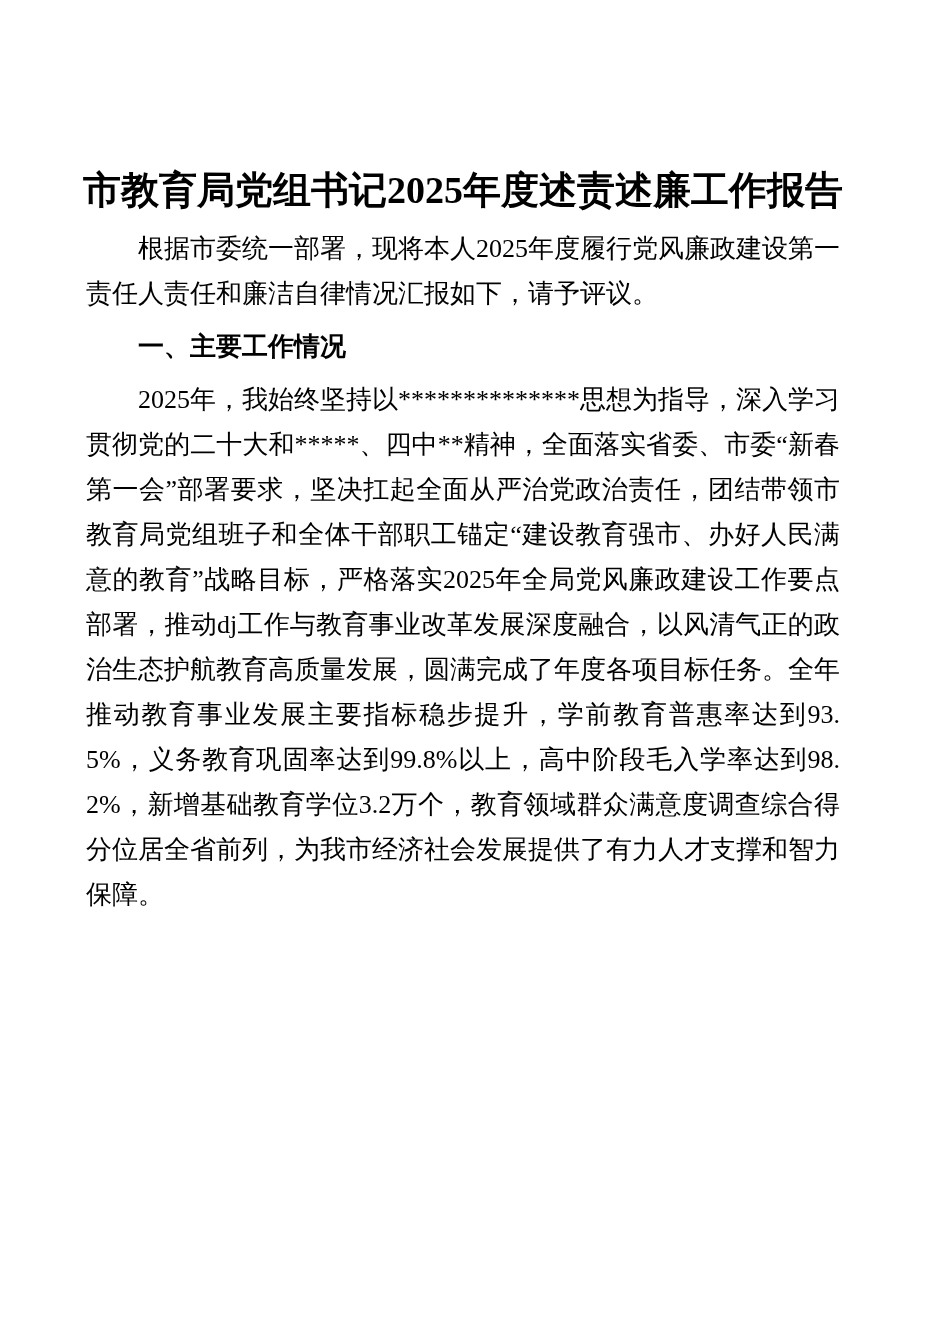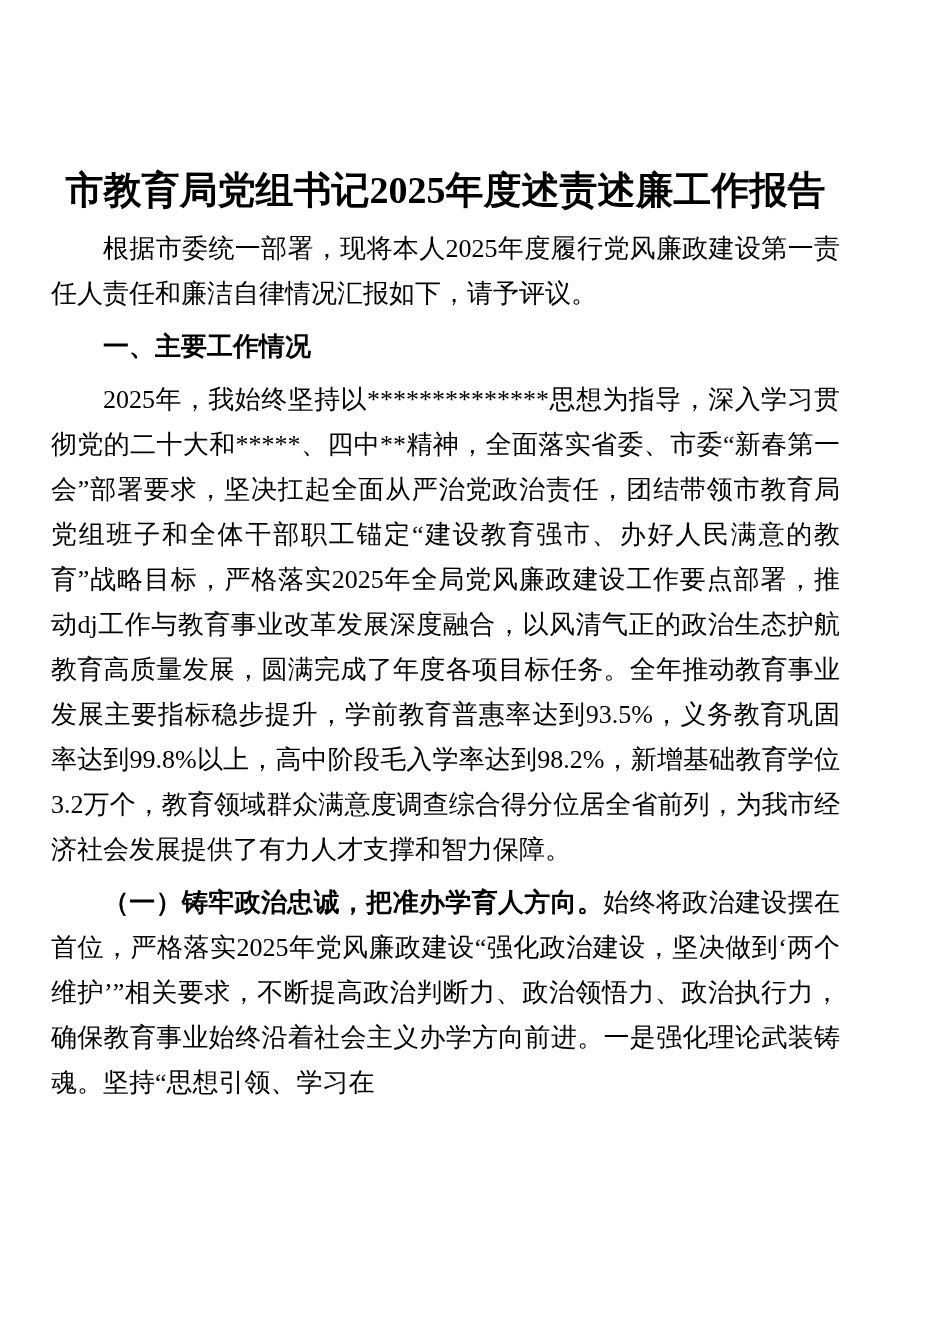--- a/index.html
+++ b/index.html
@@ -12,21 +12,21 @@
     height: 1344px;
     font-family: "Liberation Serif", "DejaVu Serif", serif;
     color: #000000;
     overflow: hidden;
   }
   .page {
     box-sizing: border-box;
     width: 950px;
     height: 1344px;
     background: #ffffff;
-    padding: 162px 102px 0 43px;
+    padding: 162px 102px 0 78px;
     overflow: hidden;
   }
   .doc-title {
     margin: 0;
     font-size: 38px;
     line-height: 56px;
     font-weight: 700;
     text-align: center;
     word-break: break-all;
   }
@@ -50,15 +50,14 @@
 </style>
 </head>
 <body>
 
 <div class="page">
   <h1 class="doc-title">市教育局党组书记2025年度述责述廉工作报告</h1>
   <div class="doc-content">
       <p class="para body"><span>根据市委统一部署，现将本人2025年度履行党风廉政建设第一责任人责任和廉洁自律情况汇报如下，请予评议。</span></p>
       <p class="para heading1"><span class="bold">一、主要工作情况</span></p>
       <p class="para body"><span>2025年，我始终坚持以**************思想为指导，深入学习贯彻党的二十大和*****、四中**精神，全面落实省委、市委“新春第一会”部署要求，坚决扛起全面从严治党政治责任，团结带领市教育局党组班子和全体干部职工锚定“建设教育强市、办好人民满意的教育”战略目标，严格落实2025年全局党风廉政建设工作要点部署，推动dj工作与教育事业改革发展深度融合，以风清气正的政治生态护航教育高质量发展，圆满完成了年度各项目标任务。全年推动教育事业发展主要指标稳步提升，学前教育普惠率达到93.5%，义务教育巩固率达到99.8%以上，高中阶段毛入学率达到98.2%，新增基础教育学位3.2万个，教育领域群众满意度调查综合得分位居全省前列，为我市经济社会发展提供了有力人才支撑和智力保障。</span></p>
-      <p class="para body"><span class="bold">（一）铸牢政治忠诚，把准办学育人方向。</span><span>始终将政治建设摆在首位，严格落实2025年党风廉政建设“强化政治建设，坚决做到‘两个维护’”相关要求，不断提高政治判断力、政治领悟力、政治执行力，确保教育事业始终沿着社会主义办学方向前进。一是强化理论武装铸魂。坚持“思想引领、学习在</span></p>
     </div>
 </div>
 
 </body></html>

